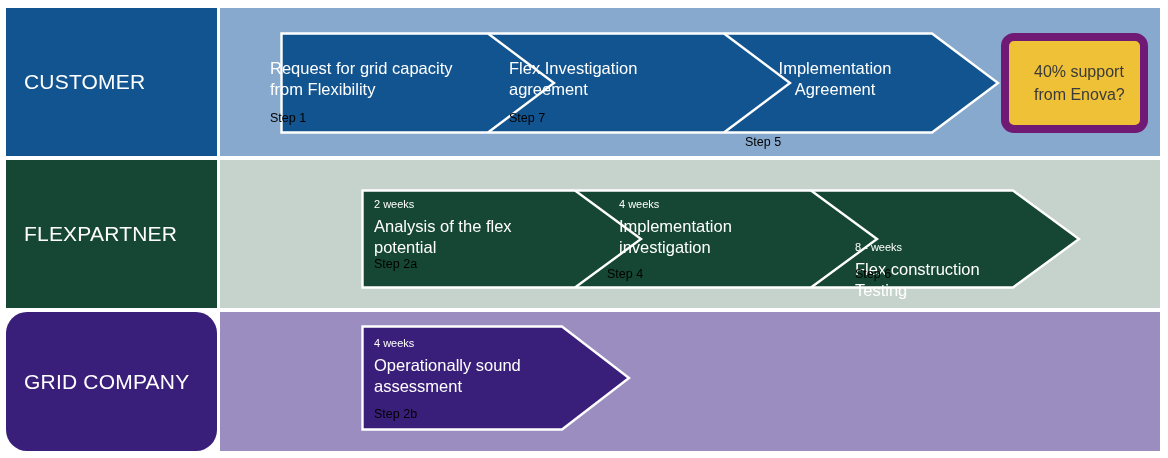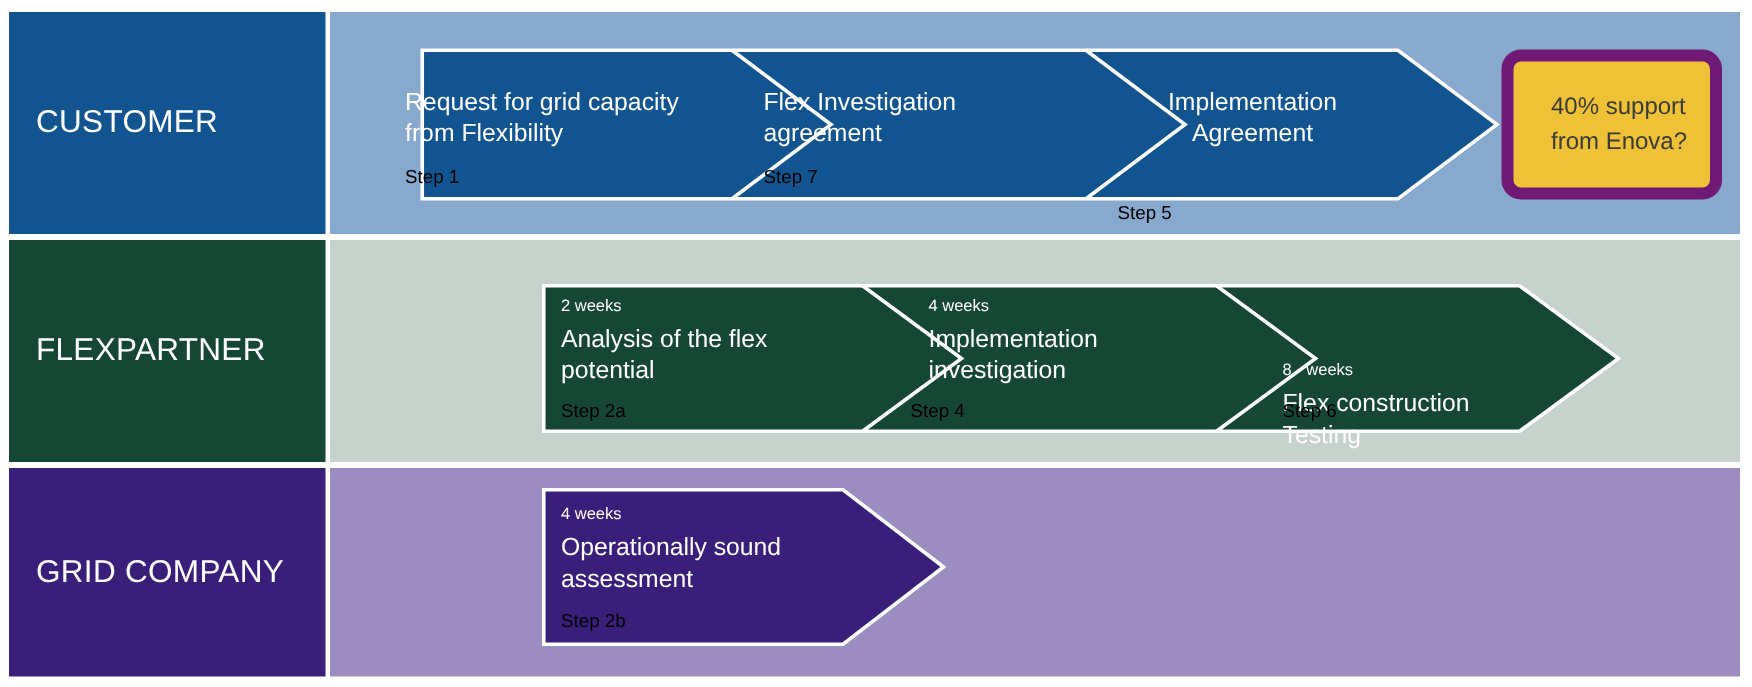--- a/index.html
+++ b/index.html
@@ -26,21 +26,21 @@
     padding-left:18px;box-sizing:border-box;
   }
   .lane-body{
     position:absolute;left:214px;right:0;top:0;bottom:0;
   }
 
   .lane-1 .lane-label{background:#11548f;}
   .lane-1 .lane-body{background:#86a9cd;}
   .lane-2 .lane-label{background:#154734;}
   .lane-2 .lane-body{background:#c6d2cc;}
-  .lane-3 .lane-label{background:#3a1f7a;}
+  .lane-3 .lane-label{background:#3a1f7a;border-radius:21px;}
   .lane-3 .lane-body{background:#9b8dc0;}
 
   
   .chev-group{position:absolute;}
   .chev-svg{display:block;}
 
   .chev-text{
     position:absolute;color:#ffffff;pointer-events:none;
   }
   .chev-dur{
@@ -117,21 +117,21 @@
         <svg class="chev-svg" width="720" height="100" viewBox="0 0 720 100">
           <path d="M1.5,1.5 H652 L718,50 L652,98.5 H1.5 Z" fill="#154734" stroke="#ffffff" stroke-width="2.4"></path>
           <path d="M214,1.5 L280,50 L214,98.5" fill="none" stroke="#ffffff" stroke-width="2.4"></path>
           <path d="M450,1.5 L516,50 L450,98.5" fill="none" stroke="#ffffff" stroke-width="2.4"></path>
         </svg>
 
         <div class="chev-text" style="left:13px;top:9px;width:195px;">
           <div class="chev-dur">2 weeks</div>
           <div class="chev-title">Analysis of the flex potential</div>
         </div>
-        <div class="chev-step" style="left:13px;top:79px;">Step 2a</div>
+        <div class="chev-step" style="left:13px;top:69px;">Step 2a</div>
 
         <div class="chev-text" style="left:258px;top:9px;width:185px;">
           <div class="chev-dur">4 weeks</div>
           <div class="chev-title">Implementation investigation</div>
         </div>
         <div class="chev-step" style="left:246px;top:79px;">Step 4</div>
 
         <div class="chev-text" style="left:494px;top:26px;width:180px;margin-top:26px;">
           <div class="chev-dur">8 -  weeks</div>
           <div class="chev-title">Flex construction Testing</div>

